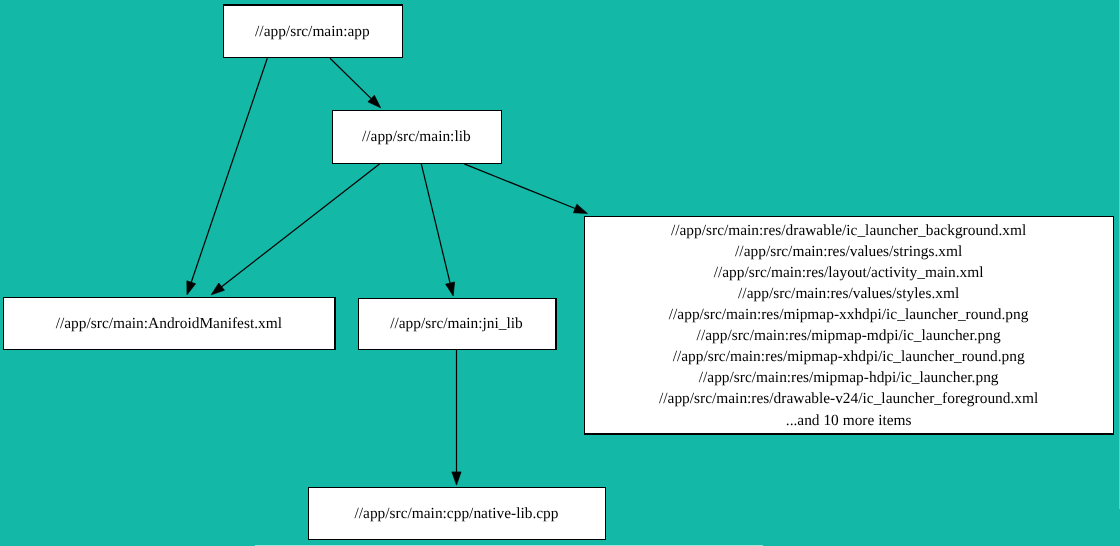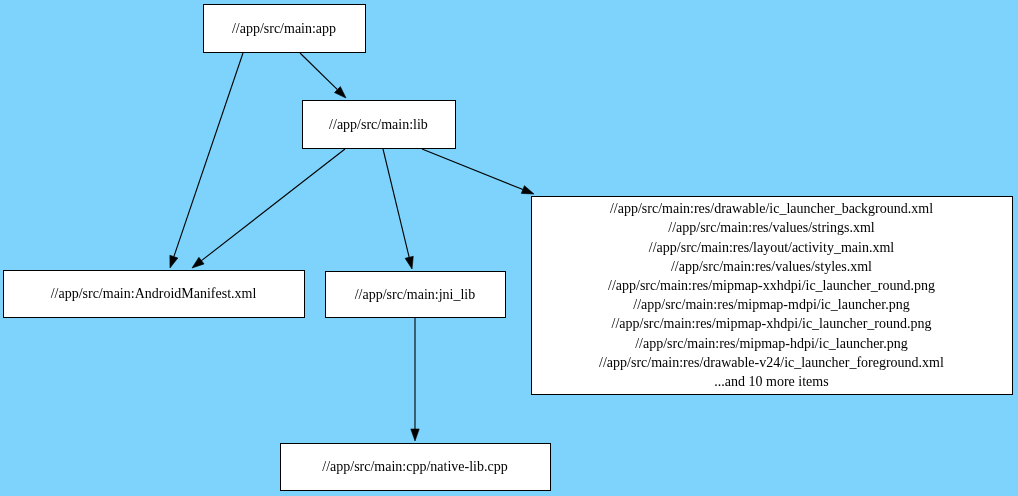--- a/index.html
+++ b/index.html
@@ -4,21 +4,21 @@
 <style>
   html, body {
     margin: 0;
     padding: 0;
     background: #ffffff;
   }
   #canvas {
     position: relative;
     width: 1018px;
     height: 496px;
-    background: #7dd3fc;
+    background: #14b8a6;
     overflow: hidden;
     font-family: "Liberation Serif", "DejaVu Serif", serif;
   }
   #graph-svg {
     position: absolute;
     top: 0;
     left: 0;
     width: 1018px;
     height: 496px;
   }

